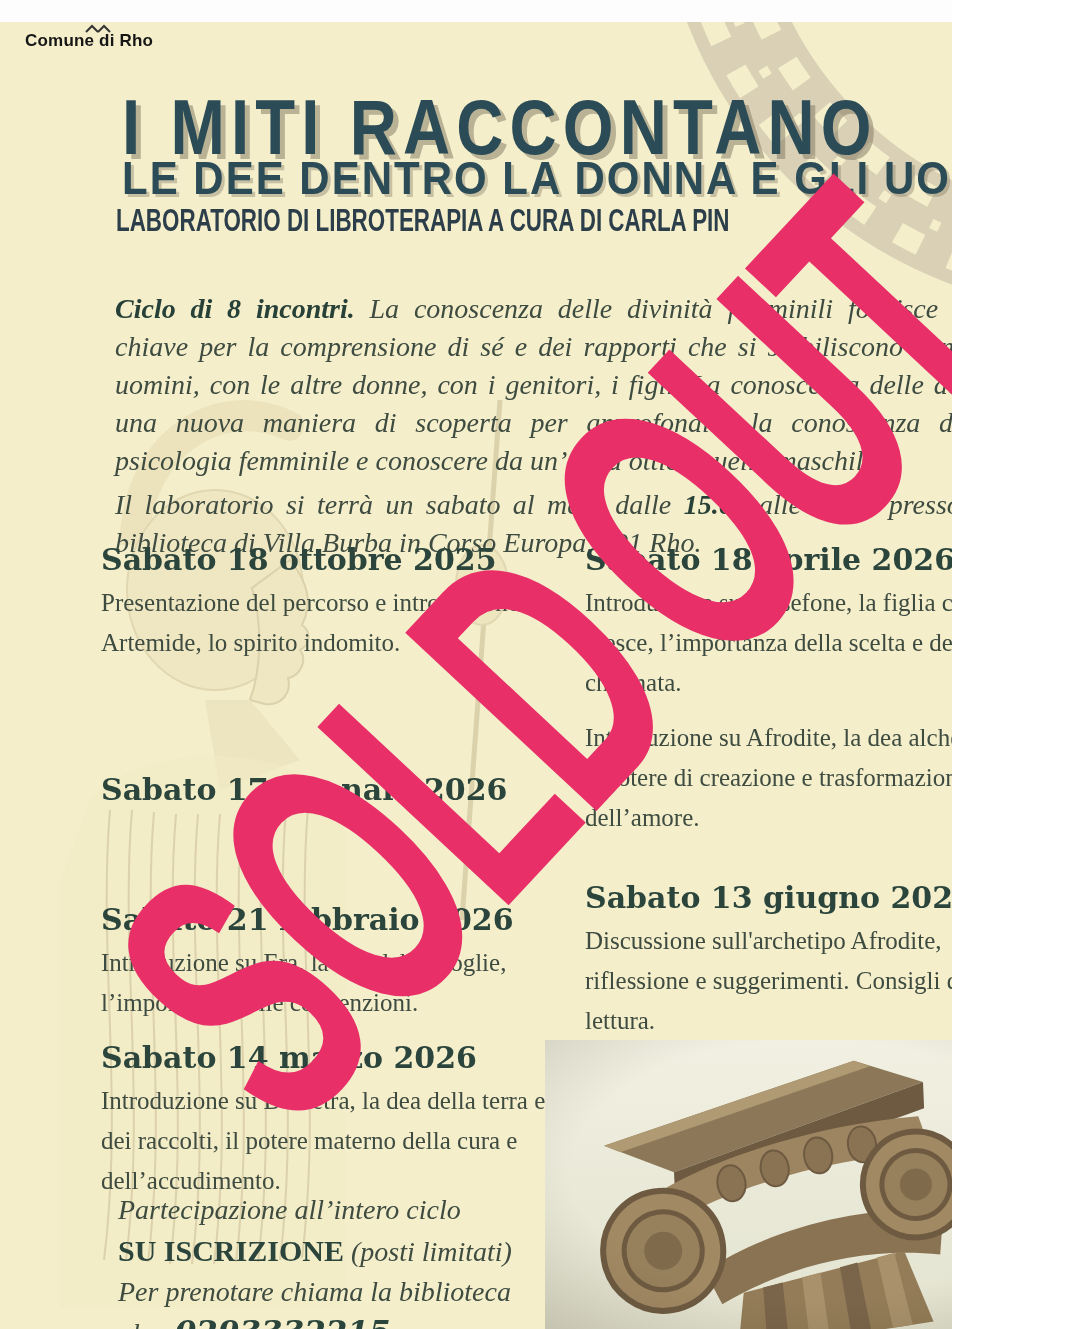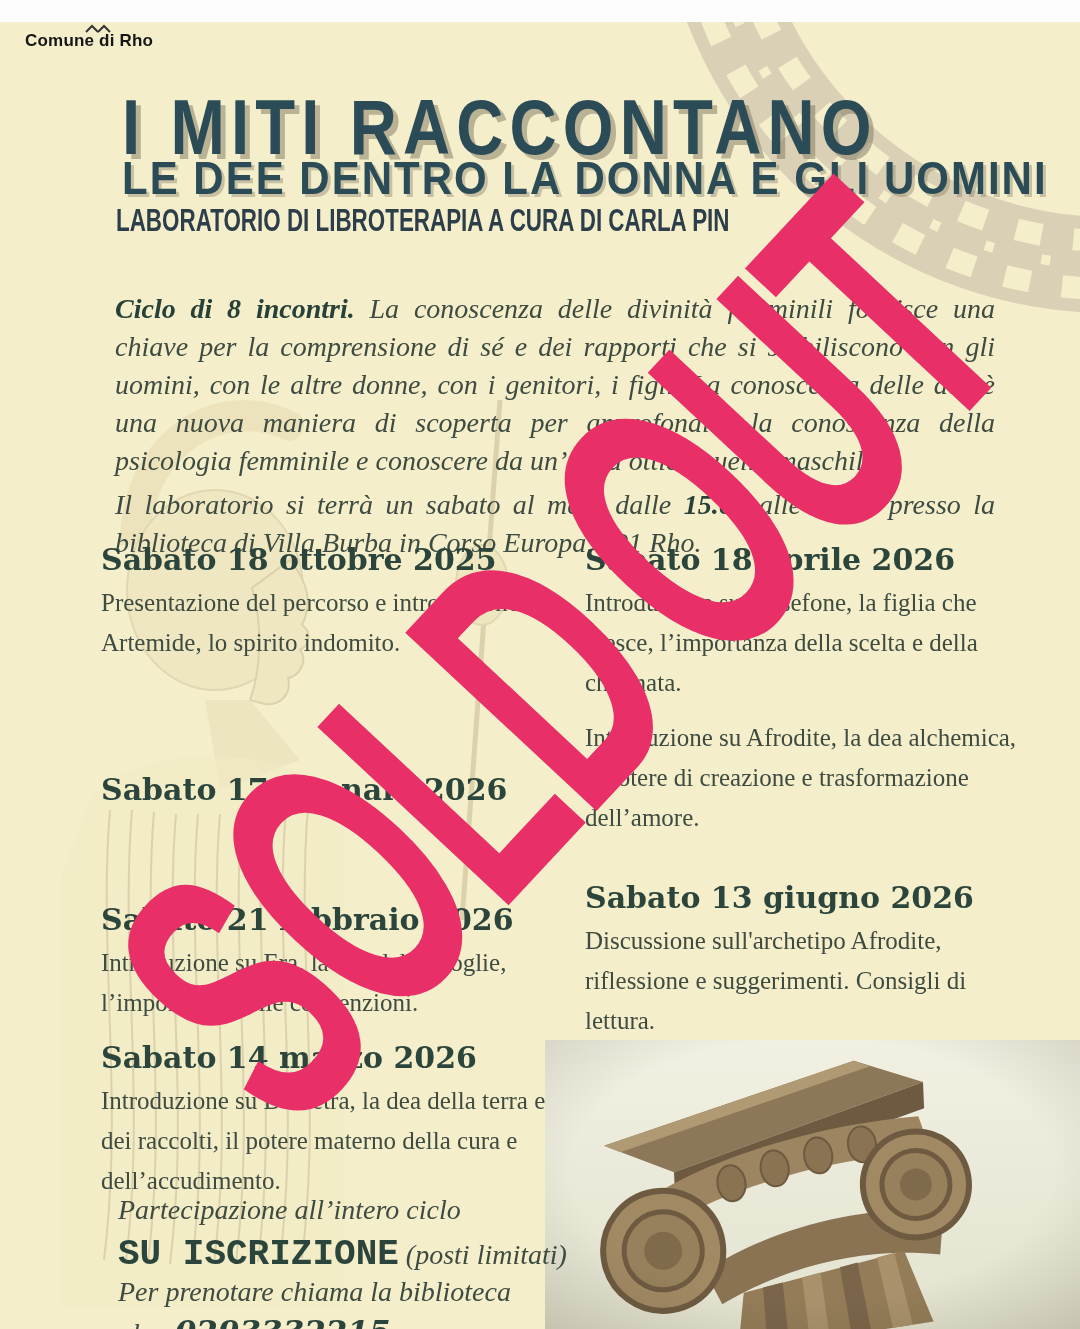--- a/index.html
+++ b/index.html
@@ -1,16 +1,16 @@
 <!DOCTYPE html>
 <html><head>
 <meta charset="utf-8">
 <style>
   html,body{margin:0;padding:0;background:#ffffff;}
-  .canvas{position:relative;width:1080px;height:1329px;background:#0f172a;overflow:hidden;
+  .canvas{position:relative;width:952px;height:1329px;background:#0f172a;overflow:hidden;
           font-family:"Liberation Serif", serif;}
   .top-strip{position:absolute;left:0;top:0;width:1080px;height:22px;background:#fdfdfd;z-index:2;}
   .poster{position:absolute;left:0;top:22px;width:1080px;height:1307px;background:#f4eecb;overflow:hidden;}
   .decor{position:absolute;left:0;top:0;width:1080px;height:1307px;pointer-events:none;z-index:1;}
 
   .comune{position:absolute;left:25px;top:9px;z-index:6;color:#161616;
           font-family:"Liberation Sans", sans-serif;font-weight:700;font-size:17px;letter-spacing:0.2px;}
   .comune-mark{position:absolute;left:58px;top:-8px;}
 
   .cond{display:inline-block;transform-origin:left top;white-space:nowrap;}
@@ -34,21 +34,21 @@
   .when b{font-weight:700;color:#274038;}
 
   .session{position:absolute;z-index:6;}
   .session .date{font-family:"DejaVu Serif", serif;font-weight:700;font-size:30px;color:#2b453c;
                  white-space:nowrap;margin:0;}
   .session .desc{font-size:25px;line-height:40px;color:#3e4b40;margin:6px 0 0 0;}
   .col-l{left:101px;width:448px;}
   .col-r{left:585px;width:435px;}
 
   .footer-line{position:absolute;left:118px;z-index:6;color:#3e4b40;font-size:28px;font-style:italic;white-space:nowrap;}
-  .footer-line b.caps{font-style:normal;font-family:Liberation Mono, monospace;font-size:36px;color:#2b453c;}
+  .footer-line b.caps{font-style:normal;font-family:Liberation Serif, serif;font-size:30px;color:#2b453c;}
   .footer-line b.num{font-style:italic;font-family:"DejaVu Serif", serif;font-size:31px;color:#2b453c;}
 
   .photo{position:absolute;left:545px;top:1018px;width:535px;height:289px;z-index:5;overflow:hidden;}
 
   .stamp{position:absolute;left:560px;top:636px;z-index:50;transform:translate(-50%,-50%) rotate(-47deg);
          color:#e82f68;white-space:nowrap;line-height:1;}
   .stamp-text{display:inline-block;transform:scaleX(0.58);transform-origin:center;
          font-family:"Liberation Sans", sans-serif;font-weight:800;font-size:380px;letter-spacing:-10px;word-spacing:-30px;}
 </style>
 </head>

